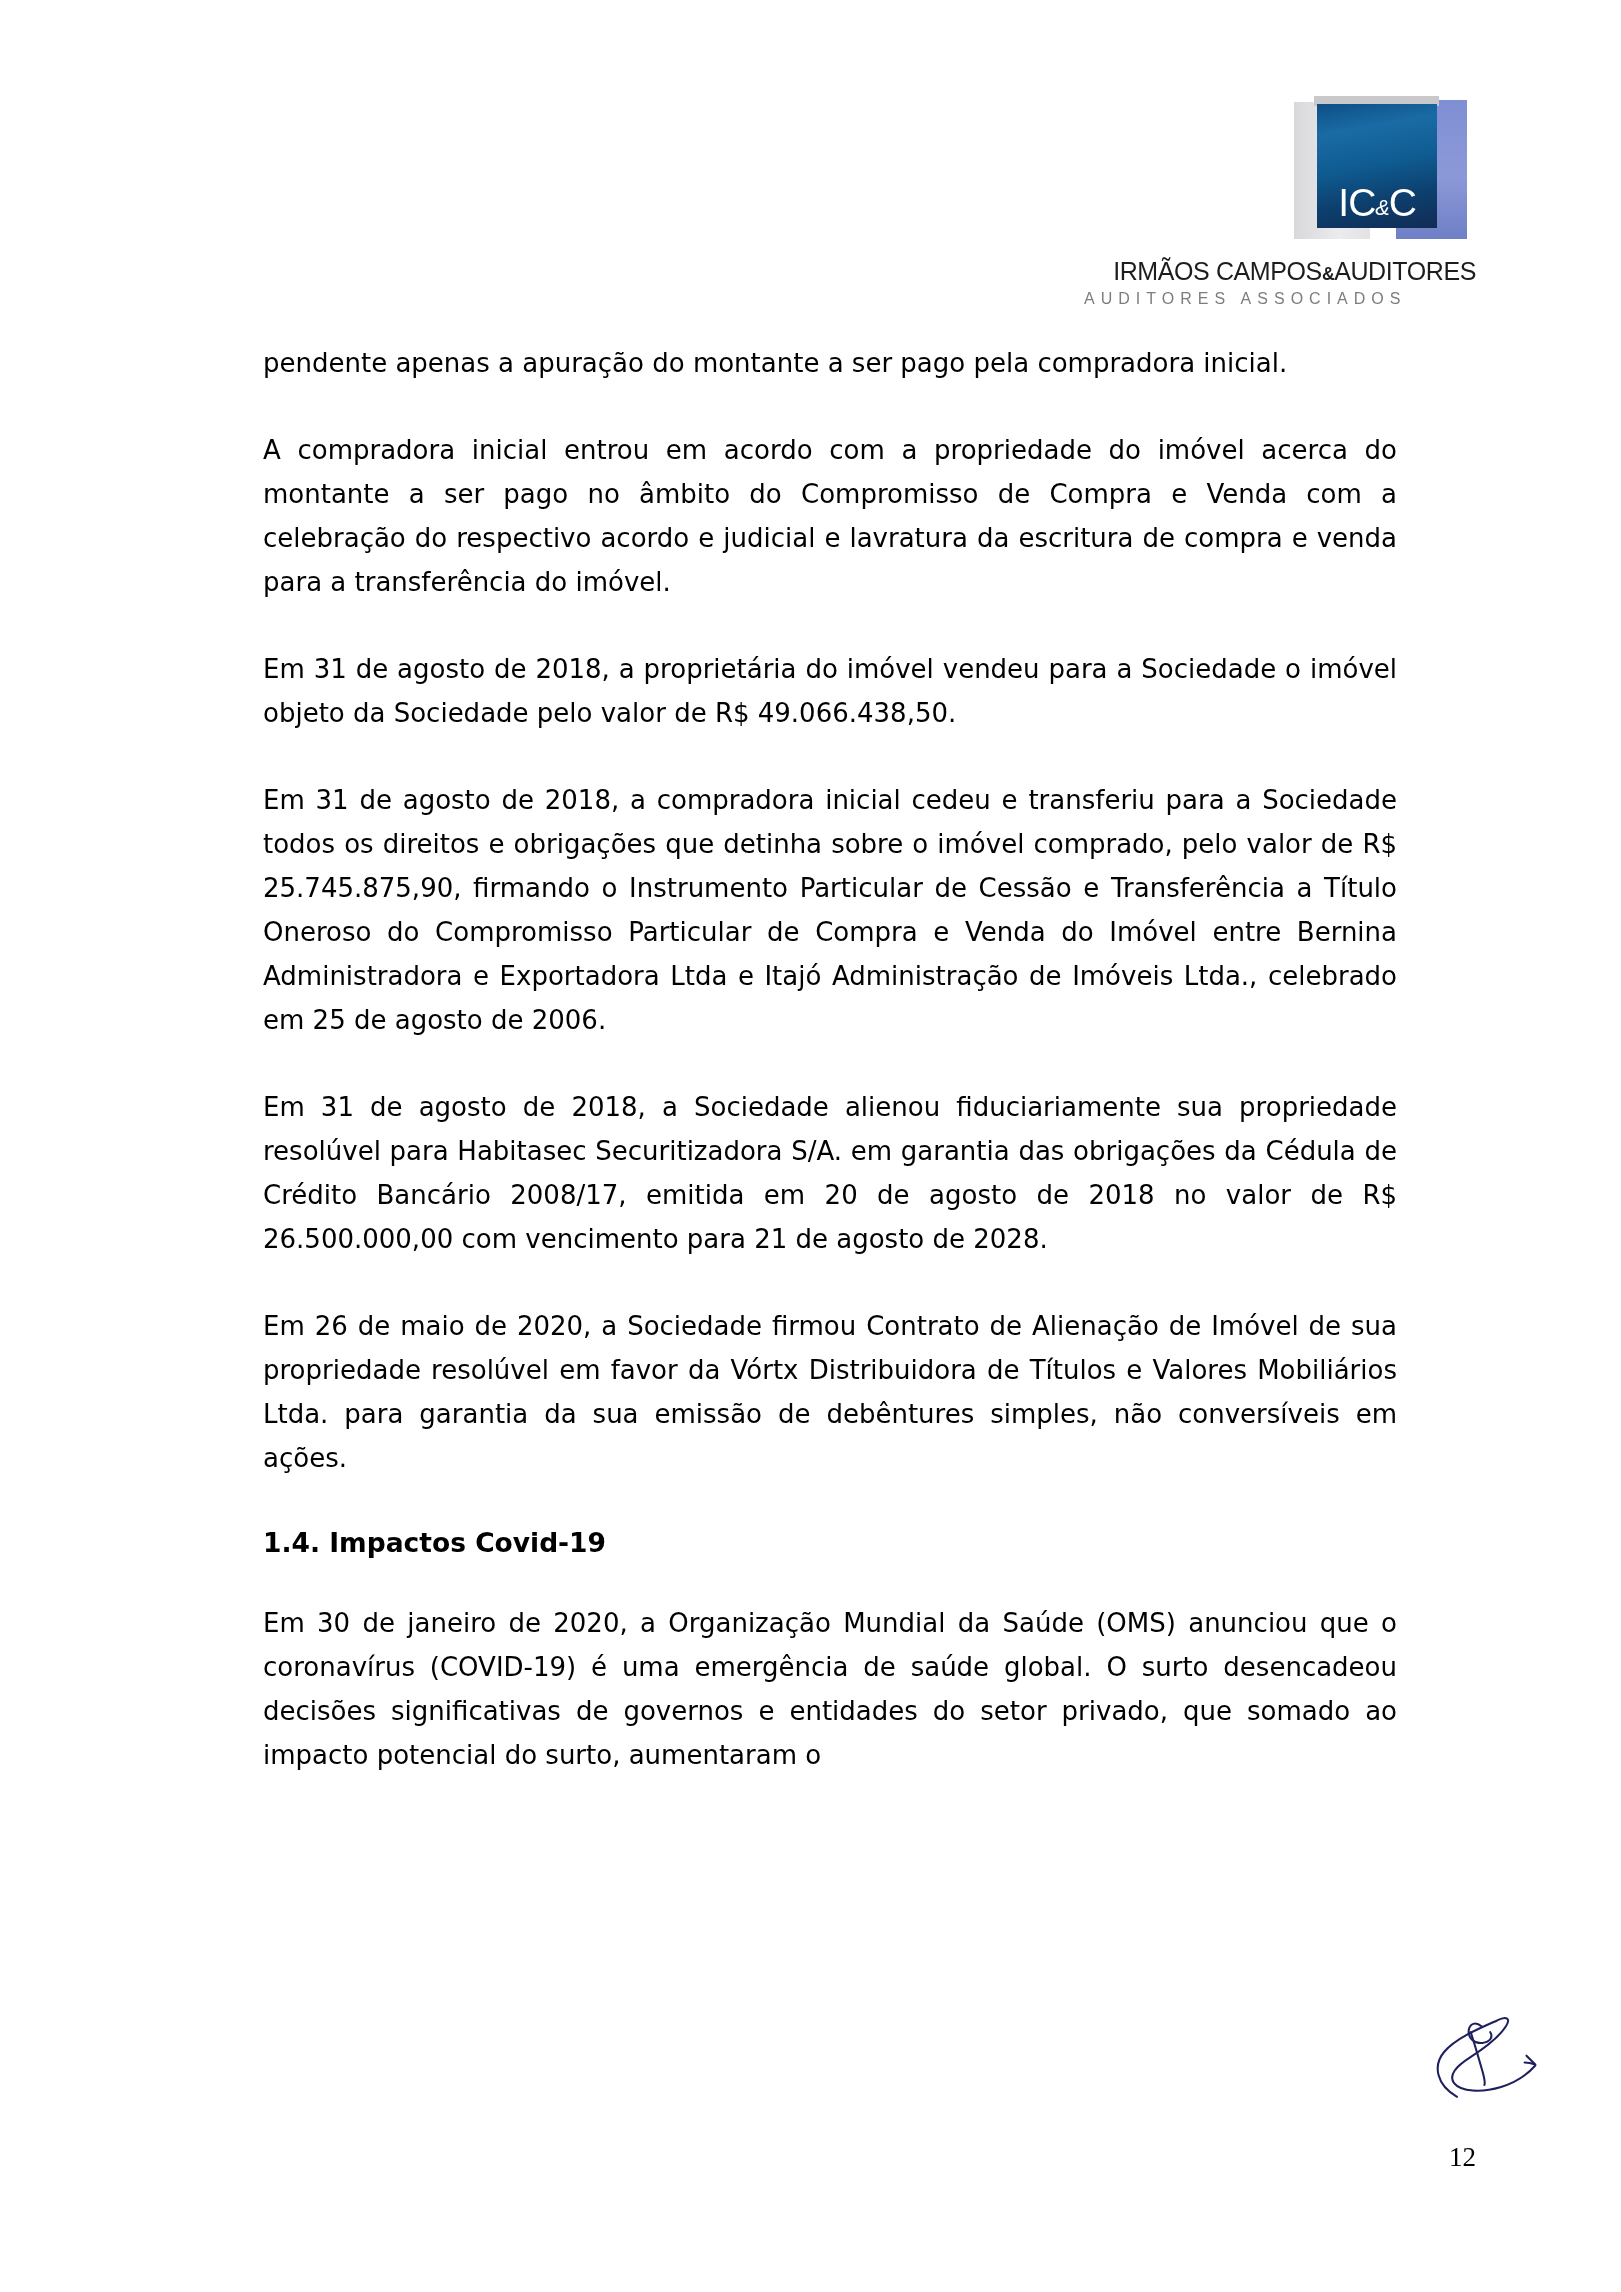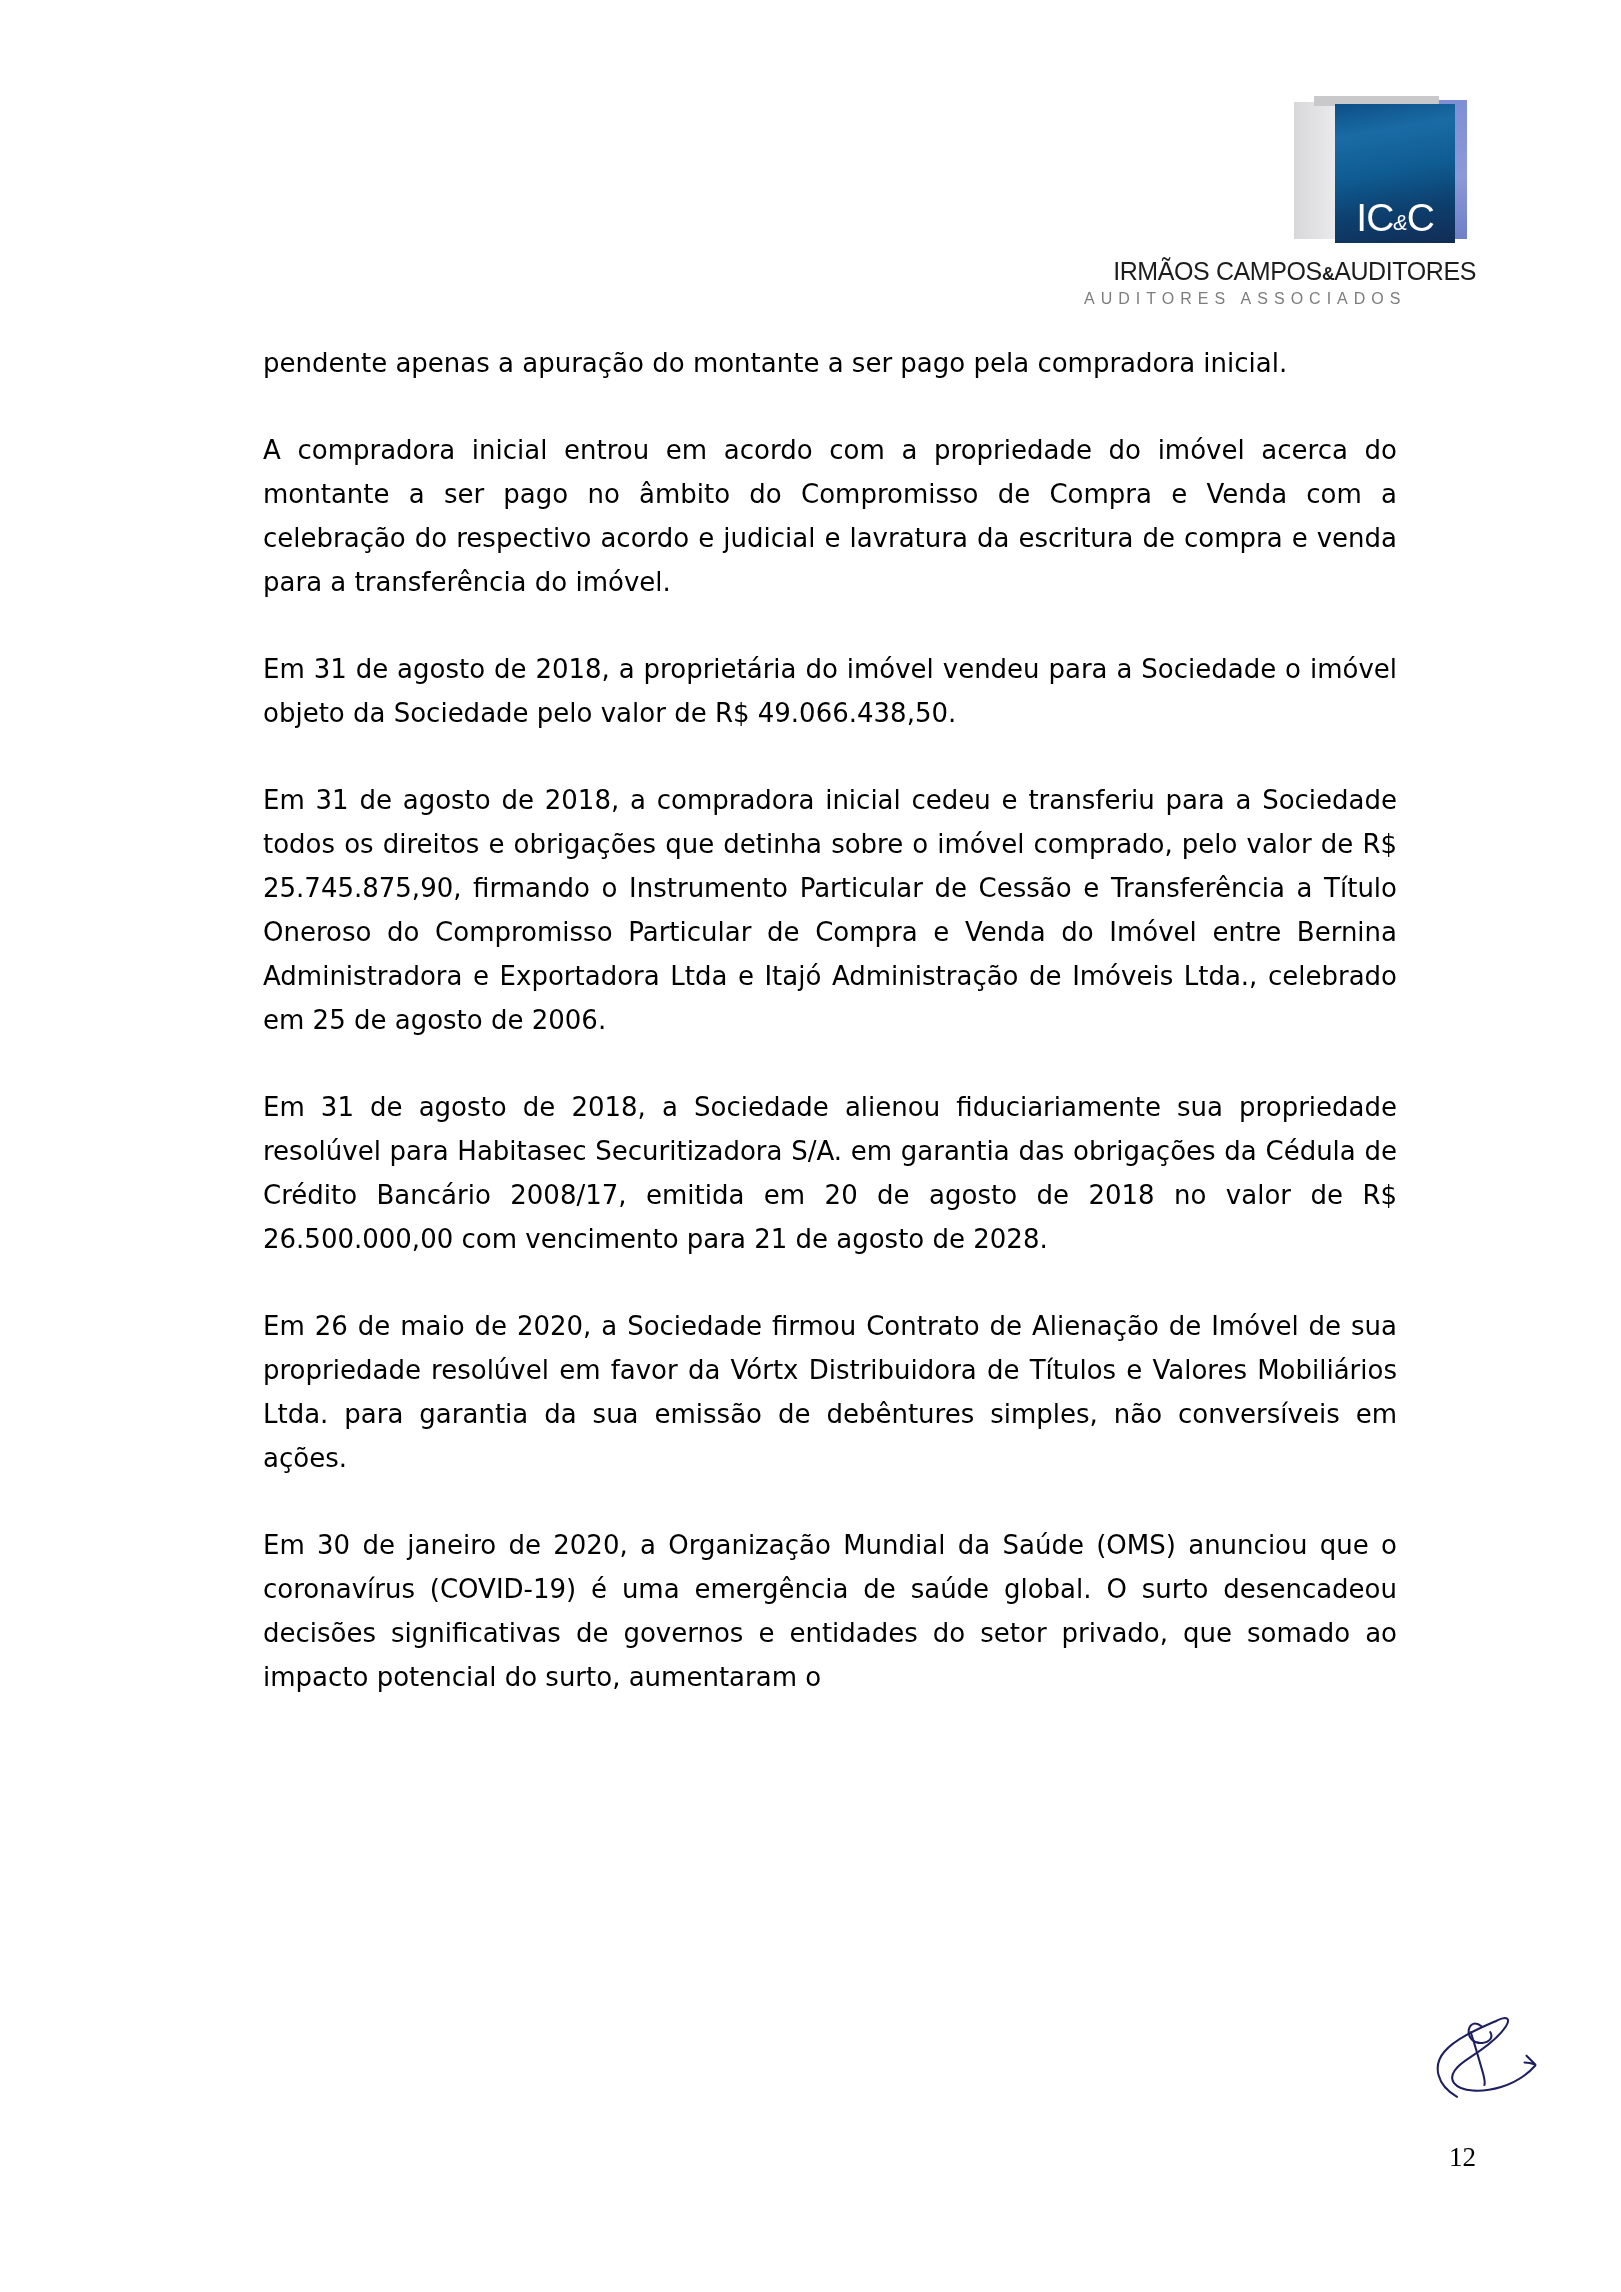--- a/index.html
+++ b/index.html
@@ -56,24 +56,24 @@
     position: absolute;
     left: 19.6px;
     top: 5.9px;
     width: 125px;
     height: 9.8px;
     background: #c9c9cc;
   }
   
   .logo-card {
     position: absolute;
-    left: 41px;
+    left: 23px;
     top: 13.7px;
     width: 120px;
-    height: 139px;
+    height: 124px;
     background: linear-gradient(170deg, #0d4f86 0%, #1a6ba5 22%, #0f5c92 48%, #0d3f6e 74%, #112c54 100%);
   }
   .logo-card-text {
     position: absolute;
     left: 0;
     right: 0;
     bottom: 5.9px;
     text-align: center;
     color: #ffffff;
     font-family: "Liberation Sans", sans-serif;
@@ -183,20 +183,21 @@
   </div>
 
   <div class="body-col">
     <p class="para">pendente apenas a apuração do montante a ser pago pela compradora inicial.</p>
     <p class="para">A compradora inicial entrou em acordo com a propriedade do imóvel acerca do montante a ser pago no âmbito do Compromisso de Compra e Venda com a celebração do respectivo acordo e judicial e lavratura da escritura de compra e venda para a transferência do imóvel.</p>
     <p class="para">Em 31 de agosto de 2018, a proprietária do imóvel vendeu para a Sociedade o imóvel objeto da Sociedade pelo valor de R$ 49.066.438,50.</p>
     <p class="para">Em 31 de agosto de 2018, a compradora inicial cedeu e transferiu para a Sociedade todos os direitos e obrigações que detinha sobre o imóvel comprado, pelo valor de R$ 25.745.875,90, firmando o Instrumento Particular de Cessão e Transferência a Título Oneroso do Compromisso Particular de Compra e Venda do Imóvel entre Bernina Administradora e Exportadora Ltda e Itajó Administração de Imóveis Ltda., celebrado em 25 de agosto de 2006.</p>
     <p class="para">Em 31 de agosto de 2018, a Sociedade alienou fiduciariamente sua propriedade resolúvel para Habitasec Securitizadora S/A.  em garantia das obrigações da Cédula de Crédito Bancário 2008/17, emitida em 20 de agosto de 2018 no valor de R$ 26.500.000,00 com vencimento para 21 de agosto de 2028.</p>
     <p class="para">Em 26 de maio de 2020, a Sociedade firmou Contrato de Alienação de Imóvel de sua propriedade resolúvel em favor da Vórtx Distribuidora de Títulos e Valores Mobiliários Ltda. para garantia da sua emissão de debêntures simples, não conversíveis em ações.</p>
 
+    <h2 class="section-heading">1.4. Impactos Covid-19</h2>
 
     <p class="para">Em 30 de janeiro de 2020, a Organização Mundial da Saúde (OMS) anunciou que o coronavírus (COVID-19) é uma emergência de saúde global. O surto desencadeou decisões significativas de governos e entidades do setor privado, que somado ao impacto potencial do surto, aumentaram o</p>
   </div>
 
   <div class="signature">
     <svg width="147" height="137" viewBox="0 0 150 140" fill="none" xmlns="http://www.w3.org/2000/svg">
       <g stroke="#1d1f5e" stroke-width="2.1" fill="none" stroke-linecap="round" stroke-linejoin="round">
         <path d="M51 104 C30 92 26 72 38 58 C50 44 74 34 92 26 C102 21 106 24 101 32 C94 43 78 55 64 64 C50 73 42 82 48 90 C55 99 76 100 96 94 C112 89 124 80 131 72"></path>
         <path d="M76 32 C70 27 64 29 63 36 C62 44 69 50 77 49 C85 48 88 43 85 38"></path>
         <path d="M65 38 C69 50 73 64 77 78 C79 85 80 89 79 92"></path>

